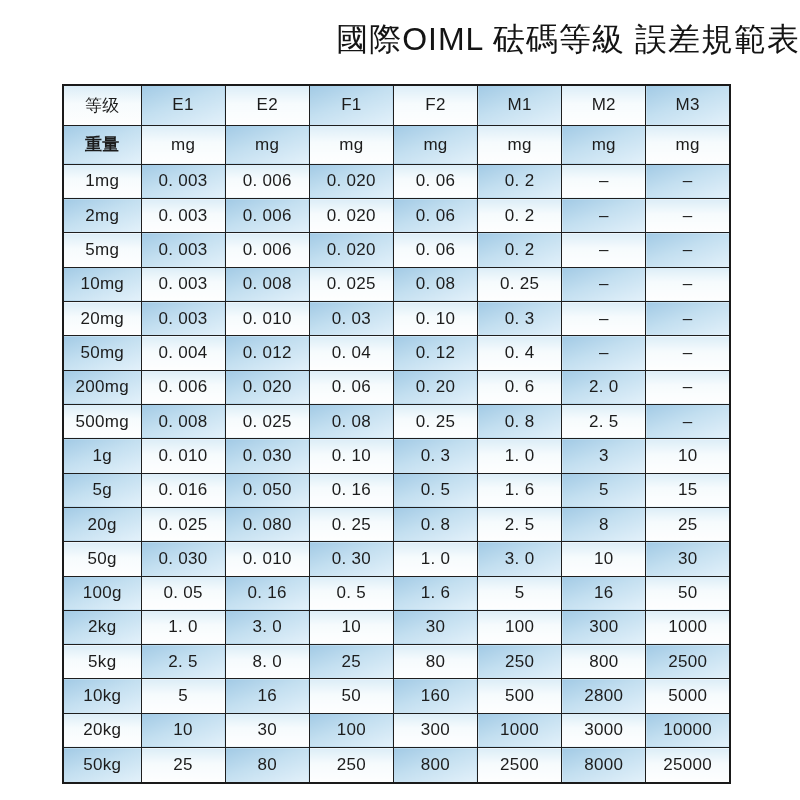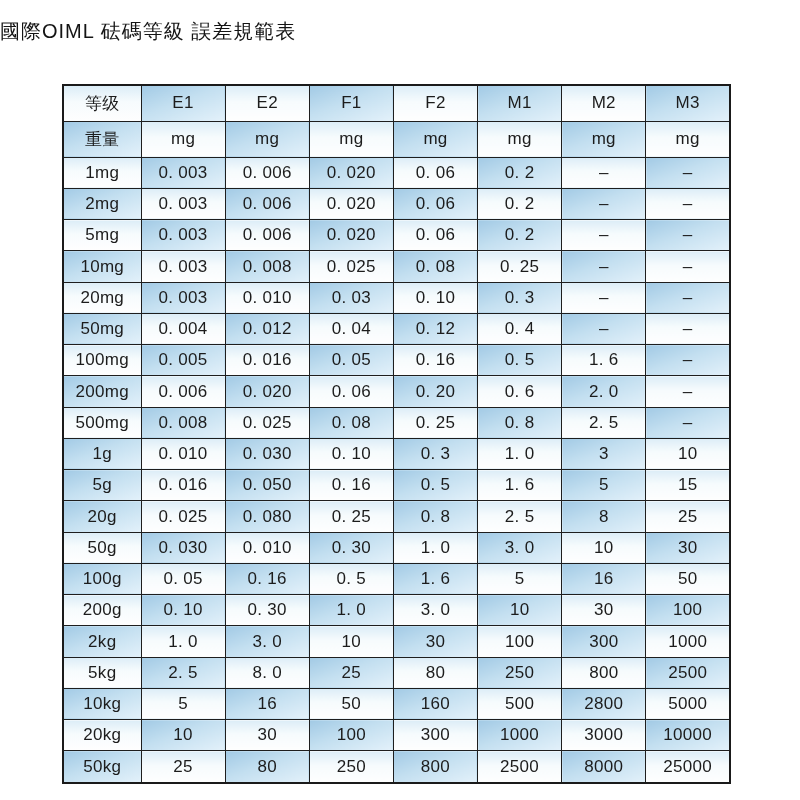--- a/index.html
+++ b/index.html
@@ -17,22 +17,22 @@
     height: 800px;
     background: #ffffff;
     overflow: hidden;
   }
   .title {
     position: absolute;
     top: 18px;
     left: 0;
     width: 100%;
     margin: 0;
-    text-align: left;
-    font-size: 20px;
+    text-align: right;
+    font-size: 32px;
     font-weight: 400;
     letter-spacing: 1px;
     color: #141414;
     font-family: "Liberation Sans", "DejaVu Sans", sans-serif;
   }
   .table-wrap {
     position: absolute;
     left: 62px;
     top: 84px;
     width: 669px;
@@ -58,21 +58,21 @@
   td.light {
     background: linear-gradient(180deg, #dcedf7 0%, #f6fbfd 45%, #fefefe 100%);
   }
   td.blue {
     background: linear-gradient(160deg, #a2cae5 0%, #c3dff0 45%, #e3f1fa 100%);
   }
   td.hdr {
     font-size: 18px;
   }
   td.wt {
-    font-weight: normal;
+    font-weight: bold;
     font-size: 18px;
   }
 </style>
 </head>
 <body>
 
 <div class="page">
   <h1 class="title">國際OIML 砝碼等級 誤差規範表</h1>
   <div class="table-wrap">
     <table class="spec">
@@ -161,30 +161,20 @@
             <td class="blue">50mg</td>
             <td class="light">0. 004</td>
             <td class="blue">0. 012</td>
             <td class="light">0. 04</td>
             <td class="blue">0. 12</td>
             <td class="light">0. 4</td>
             <td class="blue">–</td>
             <td class="light">–</td>
           </tr>
           <tr>
-            <td class="light">100mg</td>
-            <td class="blue">0. 005</td>
-            <td class="light">0. 016</td>
-            <td class="blue">0. 05</td>
-            <td class="light">0. 16</td>
-            <td class="blue">0. 5</td>
-            <td class="light">1. 6</td>
-            <td class="blue">–</td>
-          </tr>
-          <tr>
             <td class="blue">200mg</td>
             <td class="light">0. 006</td>
             <td class="blue">0. 020</td>
             <td class="light">0. 06</td>
             <td class="blue">0. 20</td>
             <td class="light">0. 6</td>
             <td class="blue">2. 0</td>
             <td class="light">–</td>
           </tr>
           <tr>
@@ -241,30 +231,20 @@
             <td class="blue">100g</td>
             <td class="light">0. 05</td>
             <td class="blue">0. 16</td>
             <td class="light">0. 5</td>
             <td class="blue">1. 6</td>
             <td class="light">5</td>
             <td class="blue">16</td>
             <td class="light">50</td>
           </tr>
           <tr>
-            <td class="light">200g</td>
-            <td class="blue">0. 10</td>
-            <td class="light">0. 30</td>
-            <td class="blue">1. 0</td>
-            <td class="light">3. 0</td>
-            <td class="blue">10</td>
-            <td class="light">30</td>
-            <td class="blue">100</td>
-          </tr>
-          <tr>
             <td class="blue">2kg</td>
             <td class="light">1. 0</td>
             <td class="blue">3. 0</td>
             <td class="light">10</td>
             <td class="blue">30</td>
             <td class="light">100</td>
             <td class="blue">300</td>
             <td class="light">1000</td>
           </tr>
           <tr>

